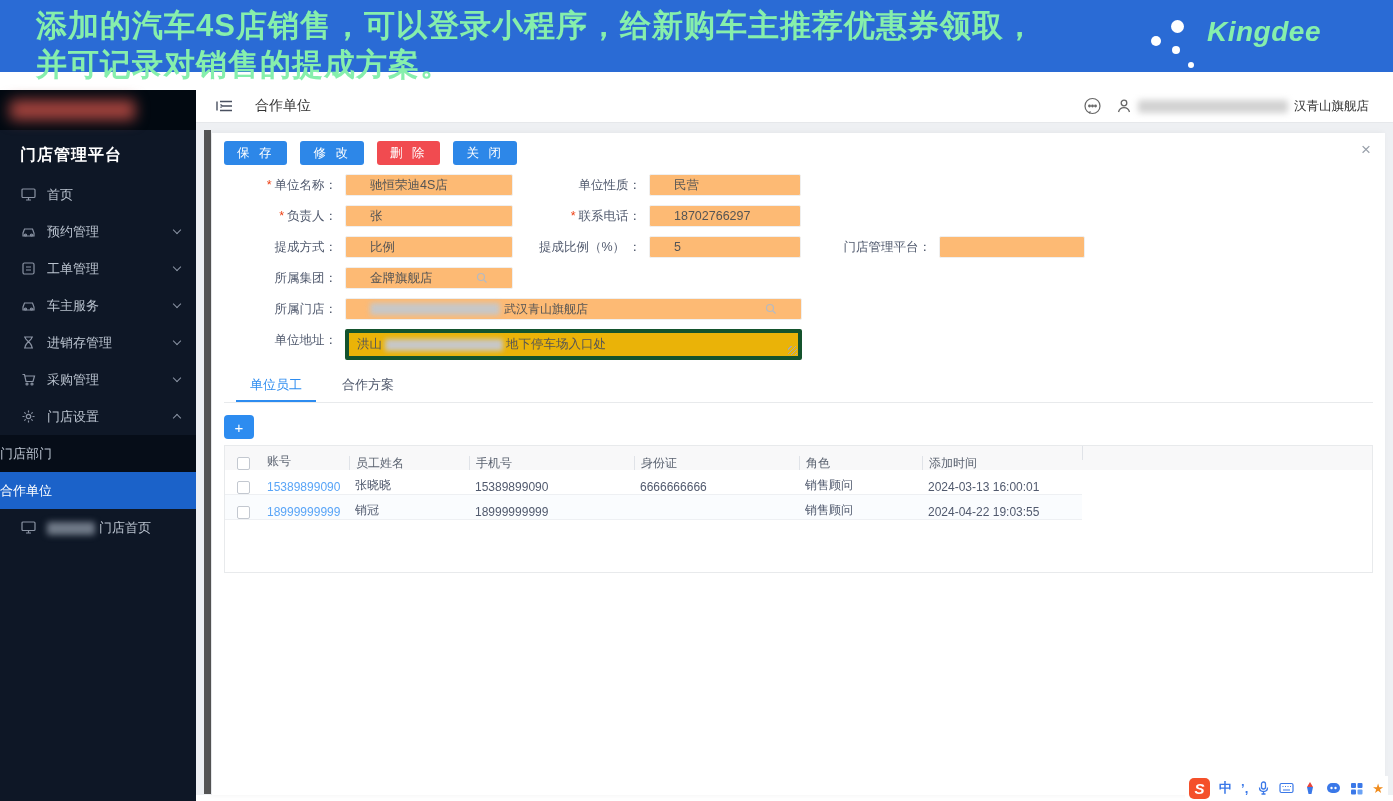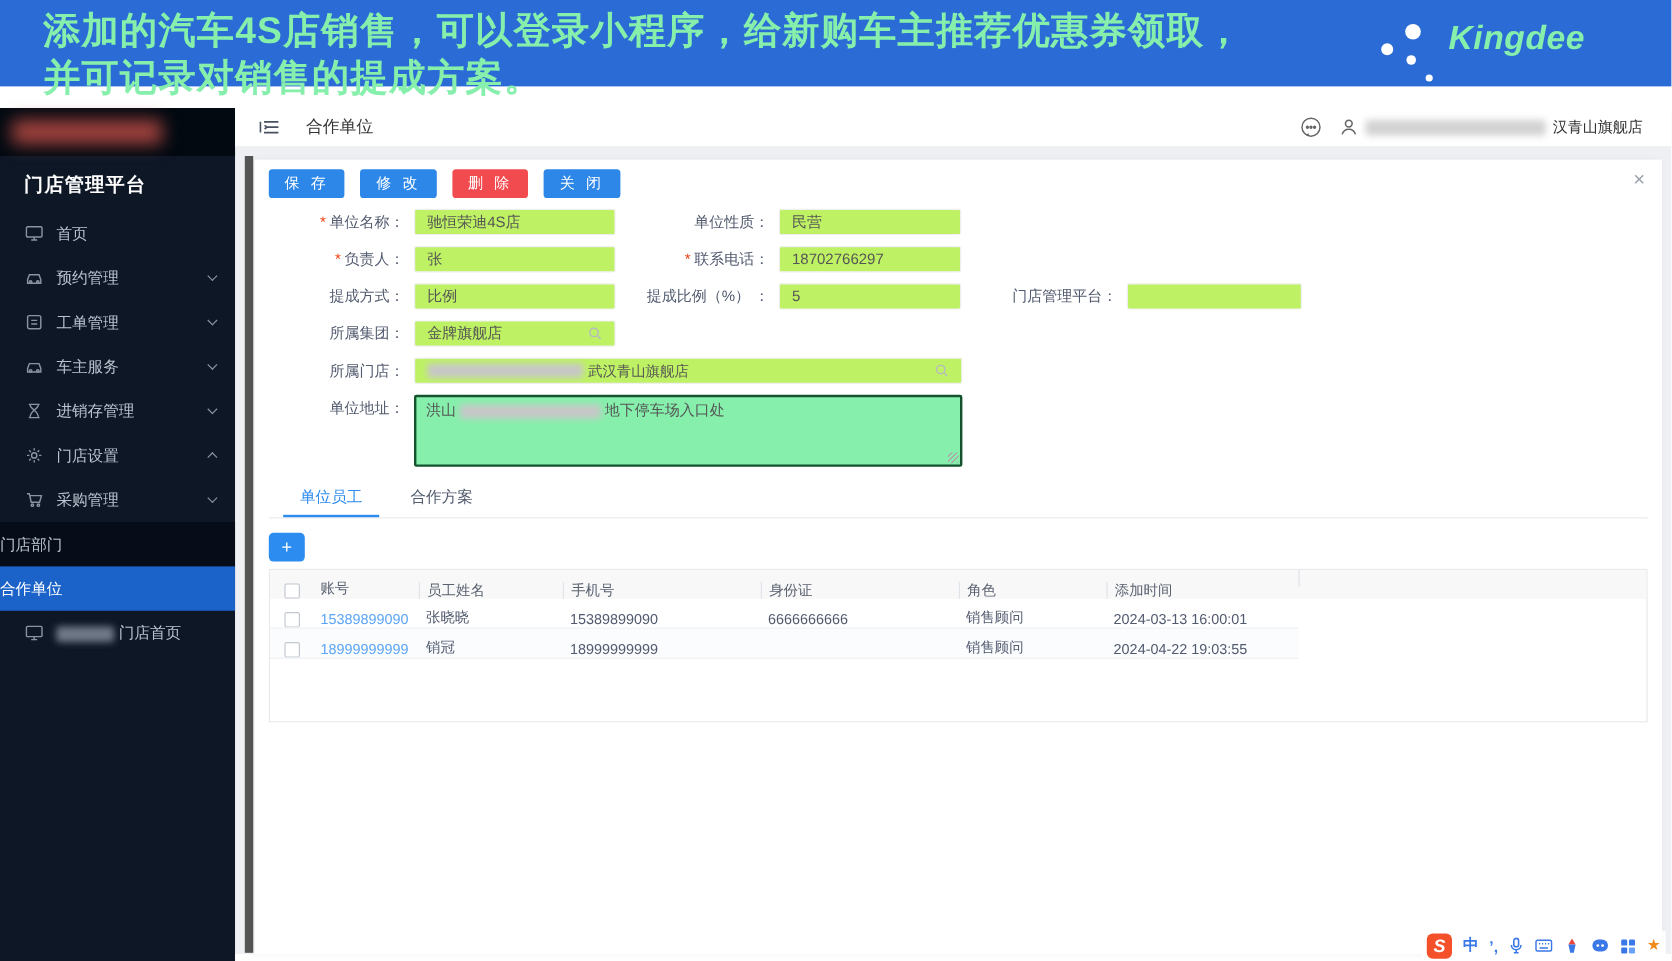--- a/index.html
+++ b/index.html
@@ -48,25 +48,25 @@
   .close-x { position:absolute; right:14px; top:8px; font-size:17px; color:#9aa1ab; cursor:pointer; line-height:1; }
   .btn-row { display:flex; gap:13px; margin-bottom:9px; }
   .btn { height:24px; padding:0 13px; border:none; border-radius:3px; color:#fff; font-size:12.5px; letter-spacing:3px; cursor:pointer; font-family:inherit; }
   .btn-blue { background:#2d87e8; }
   .btn-red { background:#f14b50; }
   
   .form-row { display:flex; align-items:flex-start; margin-bottom:9px; }
   .lbl { height:22px; line-height:22px; text-align:right; padding-right:8px; color:#515a6e; font-size:12.5px; white-space:nowrap; }
   .lblA { width:121px; } .lblB { width:136px; } .lblC { width:138px; }
   .req::before { content:"*"; color:#ed4014; margin-right:3px; }
-  .field { height:22px; background:#bef264; border:1px solid #efefef; border-radius:2px; display:flex; align-items:center; padding:0 10px; }
+  .field { height:22px; background:#fdba74; border:1px solid #efefef; border-radius:2px; display:flex; align-items:center; padding:0 24px; }
   .field input { border:none; background:transparent; outline:none; width:100%; font-size:12.5px; color:#555; font-family:inherit; }
   .fA { width:168px; } .fB { width:152px; } .fC { width:146px; } .fWide { width:457px; }
   .search-ico { color:#b5bac2; display:flex; cursor:pointer; margin-left:4px; }
-  .textarea { width:457px; height:60px; background:#86efac; border:2px solid #14532d; border-radius:2px; padding:3px 8px; font-size:12.5px; color:#555; position:relative; line-height:17px; }
+  .textarea { width:457px; height:31px; background:#eab308; border:4px solid #14532d; border-radius:2px; padding:3px 8px; font-size:12.5px; color:#555; position:relative; line-height:17px; }
   .resize-h { position:absolute; right:1px; bottom:1px; width:9px; height:9px;
     background:repeating-linear-gradient(135deg,transparent,transparent 2px,#aaa 2px,#aaa 3px); cursor:nwse-resize; }
   .blur-inline { display:inline-block; height:12px; background:#c7c7c7; filter:blur(2.5px); border-radius:2px; vertical-align:middle; }
   
   .tabs { display:flex; border-bottom:1px solid #e8eaec; margin-top:12px; }
   .tab { padding:0 14px; height:30px; line-height:26px; font-size:13px; color:#515a6e; cursor:pointer; margin-left:12px; }
   .tab.active { color:#2d8cf0; border-bottom:2px solid #2d8cf0; }
   .add-btn { margin-top:12px; width:30px; height:24px; background:#2d8cf0; color:#fff; border:none; border-radius:4px; font-size:15px; cursor:pointer; display:flex; align-items:center; justify-content:center; }
   
   .tbl { margin-top:6px; border:1px solid #e8eaec; height:128px; overflow:hidden; }
@@ -170,38 +170,38 @@
           <path d="M3 2h9M3 13h9M4 2c0 4 7 5 7 11M11 2c0 4-7 5-7 11"></path>
         </svg>
     </span>
     <span class="slabel">进销存管理</span>
     <span class="chev"></span>
   </div>
 
   <div class="side-item">
     <span class="sicon">
       <svg width="15" height="15" viewBox="0 0 15 15" fill="none" stroke="currentColor" stroke-width="1.2">
-          <circle cx="7.5" cy="7.5" r="2.2"></circle>
-          <path d="M7.5 1.5v2M7.5 11.5v2M1.5 7.5h2M11.5 7.5h2M3.3 3.3l1.4 1.4M10.3 10.3l1.4 1.4M11.7 3.3l-1.4 1.4M4.7 10.3l-1.4 1.4"></path>
-        </svg>
-    </span>
-    <span class="slabel">门店设置</span>
-    <span class="chev up"></span>
-  </div>
-
-  <div class="side-item">
-    <span class="sicon">
-      <svg width="15" height="15" viewBox="0 0 15 15" fill="none" stroke="currentColor" stroke-width="1.2">
           <path d="M1.5 2.5h2l1.5 7h7l1.5-5.5H4"></path>
           <circle cx="6" cy="12" r="1"></circle>
           <circle cx="11" cy="12" r="1"></circle>
         </svg>
     </span>
     <span class="slabel">采购管理</span>
     <span class="chev"></span>
+  </div>
+
+  <div class="side-item">
+    <span class="sicon">
+      <svg width="15" height="15" viewBox="0 0 15 15" fill="none" stroke="currentColor" stroke-width="1.2">
+          <circle cx="7.5" cy="7.5" r="2.2"></circle>
+          <path d="M7.5 1.5v2M7.5 11.5v2M1.5 7.5h2M11.5 7.5h2M3.3 3.3l1.4 1.4M10.3 10.3l1.4 1.4M11.7 3.3l-1.4 1.4M4.7 10.3l-1.4 1.4"></path>
+        </svg>
+    </span>
+    <span class="slabel">门店设置</span>
+    <span class="chev up"></span>
   </div>
 
   <div class="side-sub">
     <div class="side-sub-item">门店部门</div>
     <div class="side-sub-item active">合作单位</div>
   </div>
 
   <div class="side-item">
     <span class="sicon">
       <svg width="15" height="15" viewBox="0 0 15 15" fill="none" stroke="currentColor" stroke-width="1.2">

